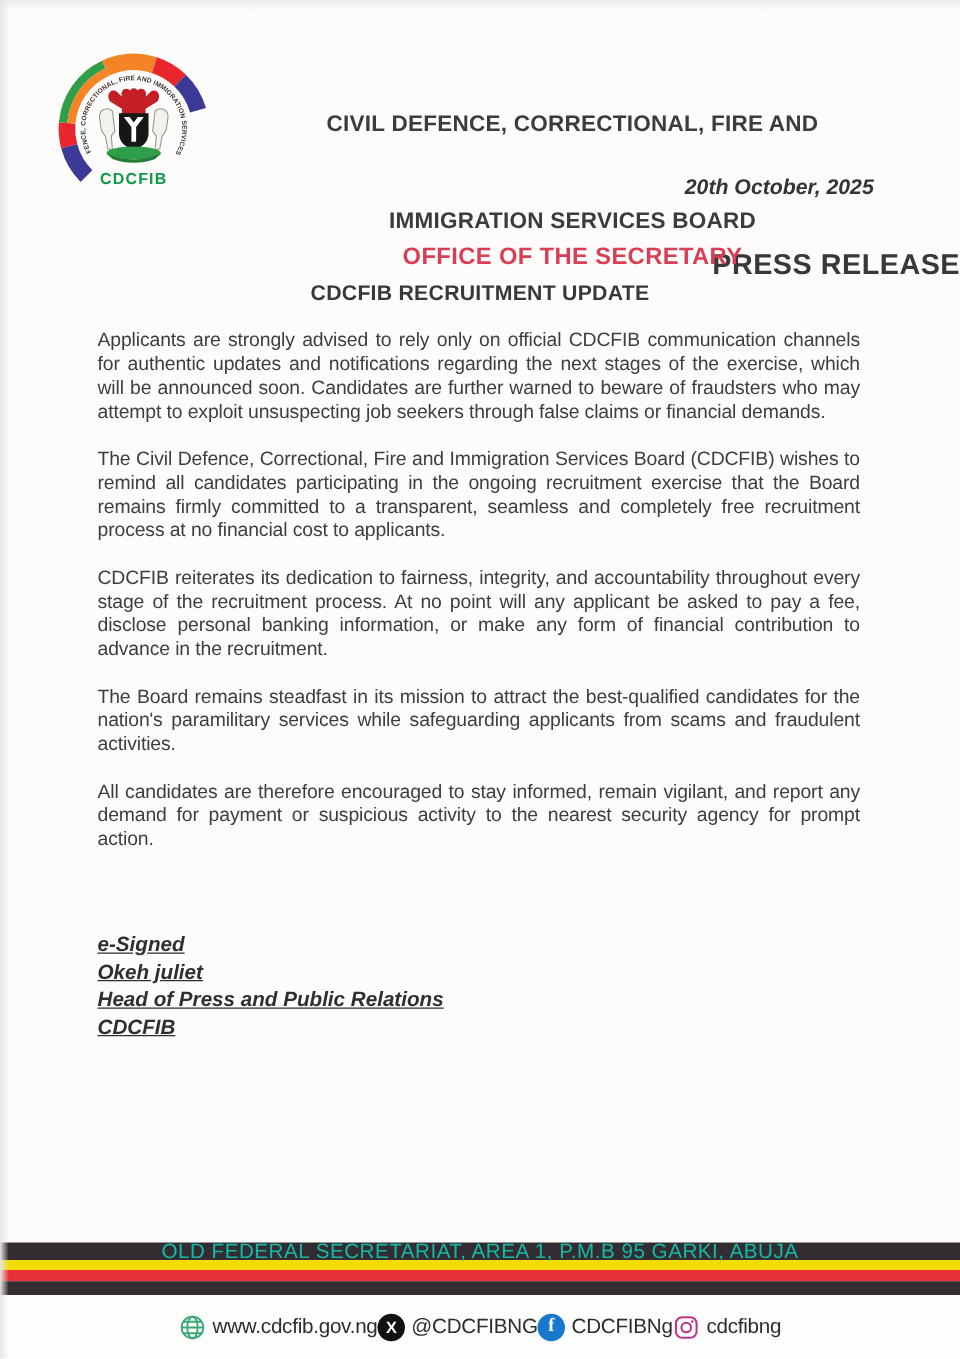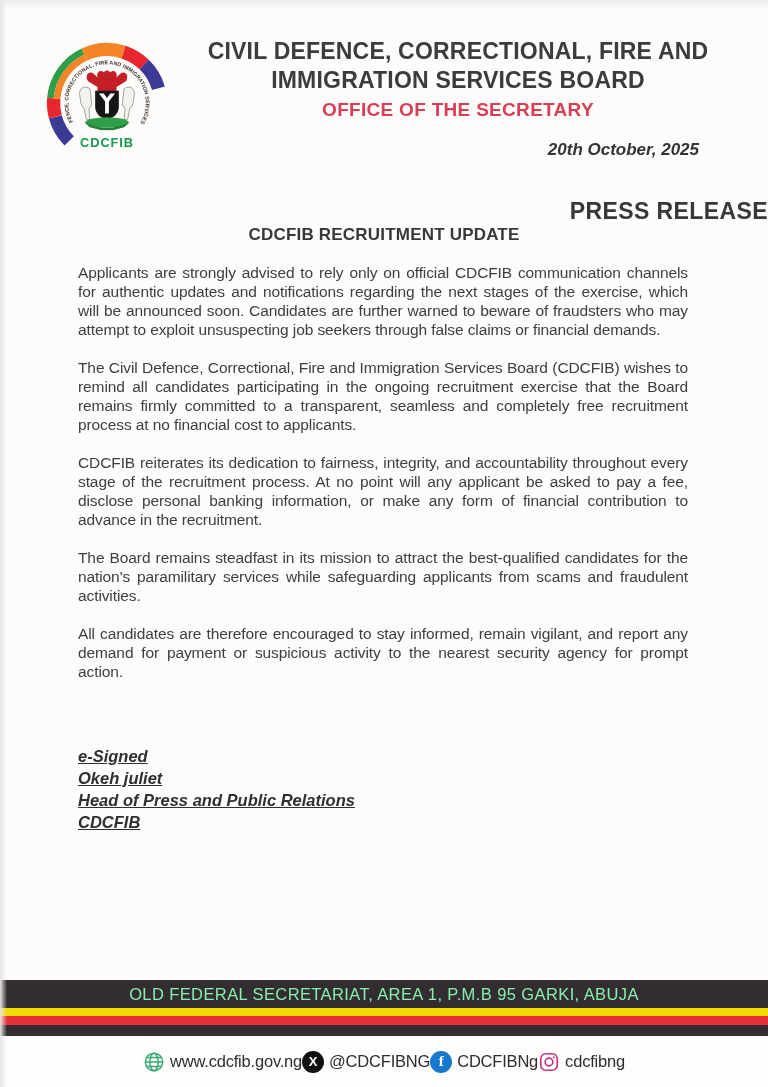--- a/index.html
+++ b/index.html
@@ -30,25 +30,26 @@
   .logo { position: absolute; left: 36px; top: 2px; width: 142px; height: 146px; }
   .logo svg { width: 100%; height: 100%; display: block; }
 
   .head-text {
     margin-left: 190px;
     margin-right: 42px;
     padding-top: 9px;
     text-align: center;
   }
   .org-name {
-    font-size: 23px;
+    font-size: 18px;
     line-height: 29px;
     font-weight: 800;
     color: #3c3c3c;
     letter-spacing: 0.2px;
+    margin-top: 48px;
   }
   .office {
     margin-top: 4px;
     font-size: 19px;
     font-weight: 800;
     color: #d83f54;
     letter-spacing: 0.3px;
   }
   .date-line {
     position: absolute;
@@ -101,23 +102,23 @@
     font-weight: 700;
     font-style: italic;
     color: #2f2f2f;
     flex: none;
     text-decoration: underline;
   }
 
   
   .footer { margin-top: auto; flex: none; }
   .address-bar {
-    height: 28px;
+    height: 14px;
     background: #332d32;
-    color: #86efac;
+    color: #14b8a6;
     font-size: 16.5px;
     font-weight: 500;
     letter-spacing: 0.4px;
     display: flex;
     align-items: center;
     justify-content: center;
     margin-top: 44px;
   }
   .stripe-yellow { height: 8px; background: #f2dc04; }
   .stripe-red    { height: 9px; background: #e73137; }

